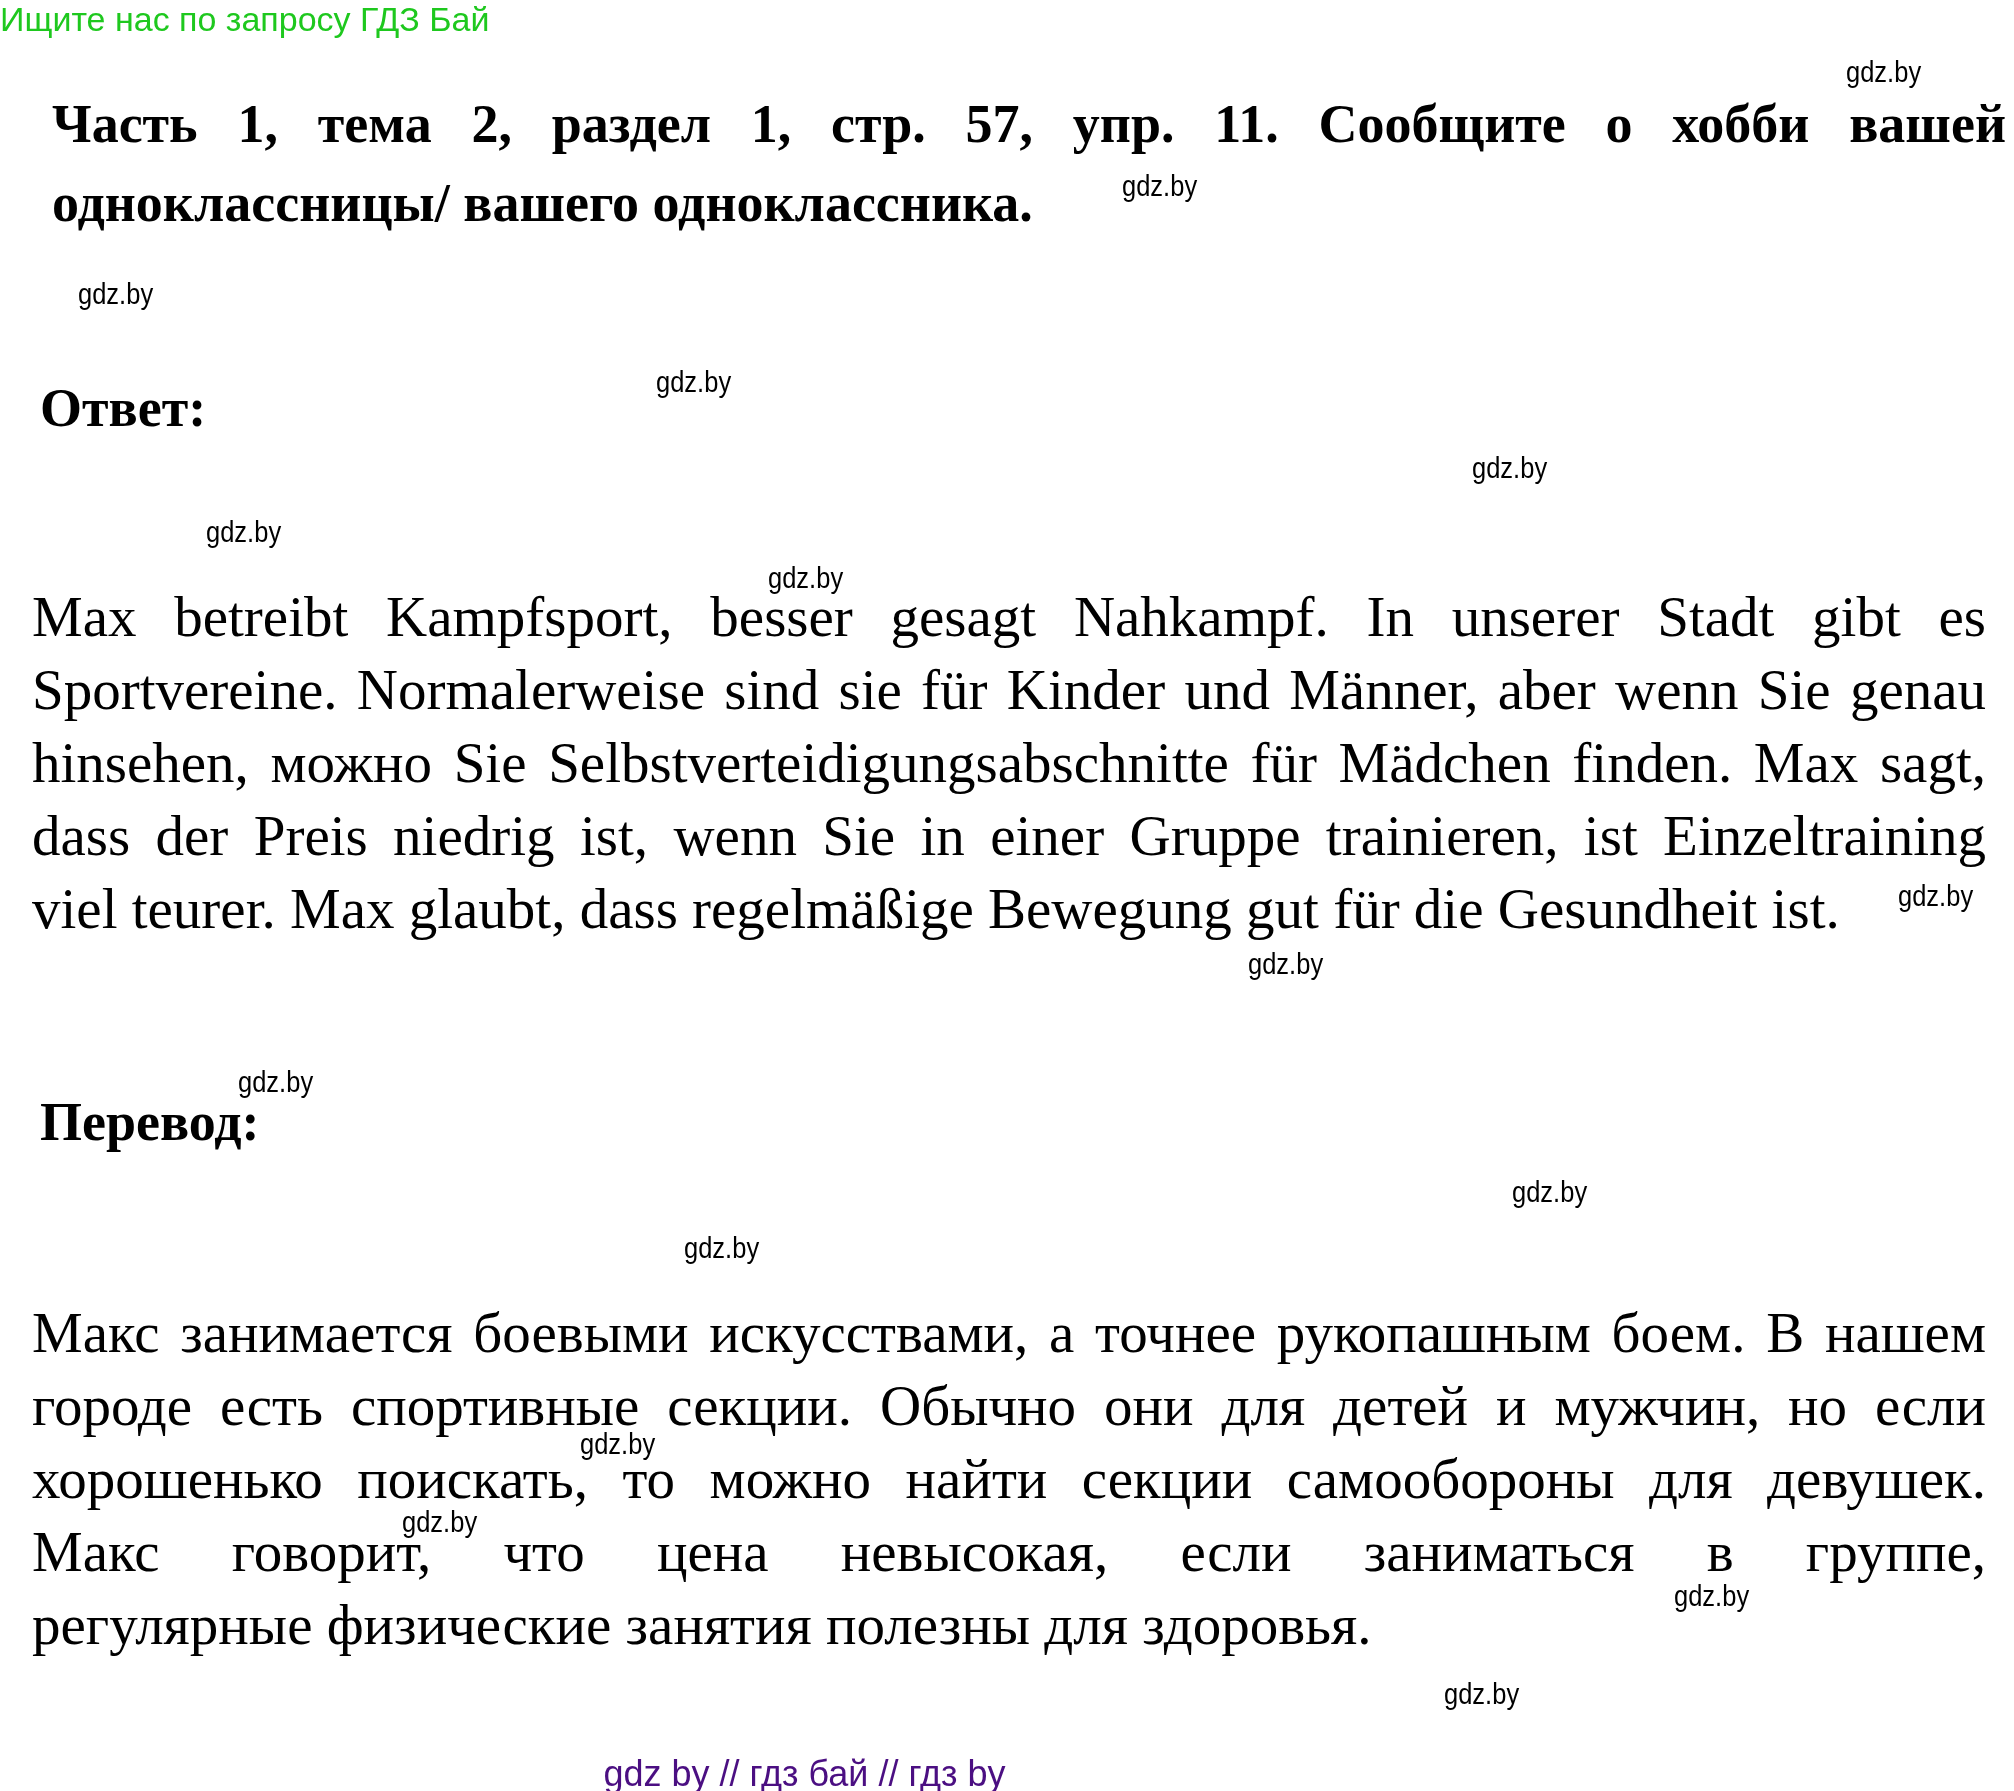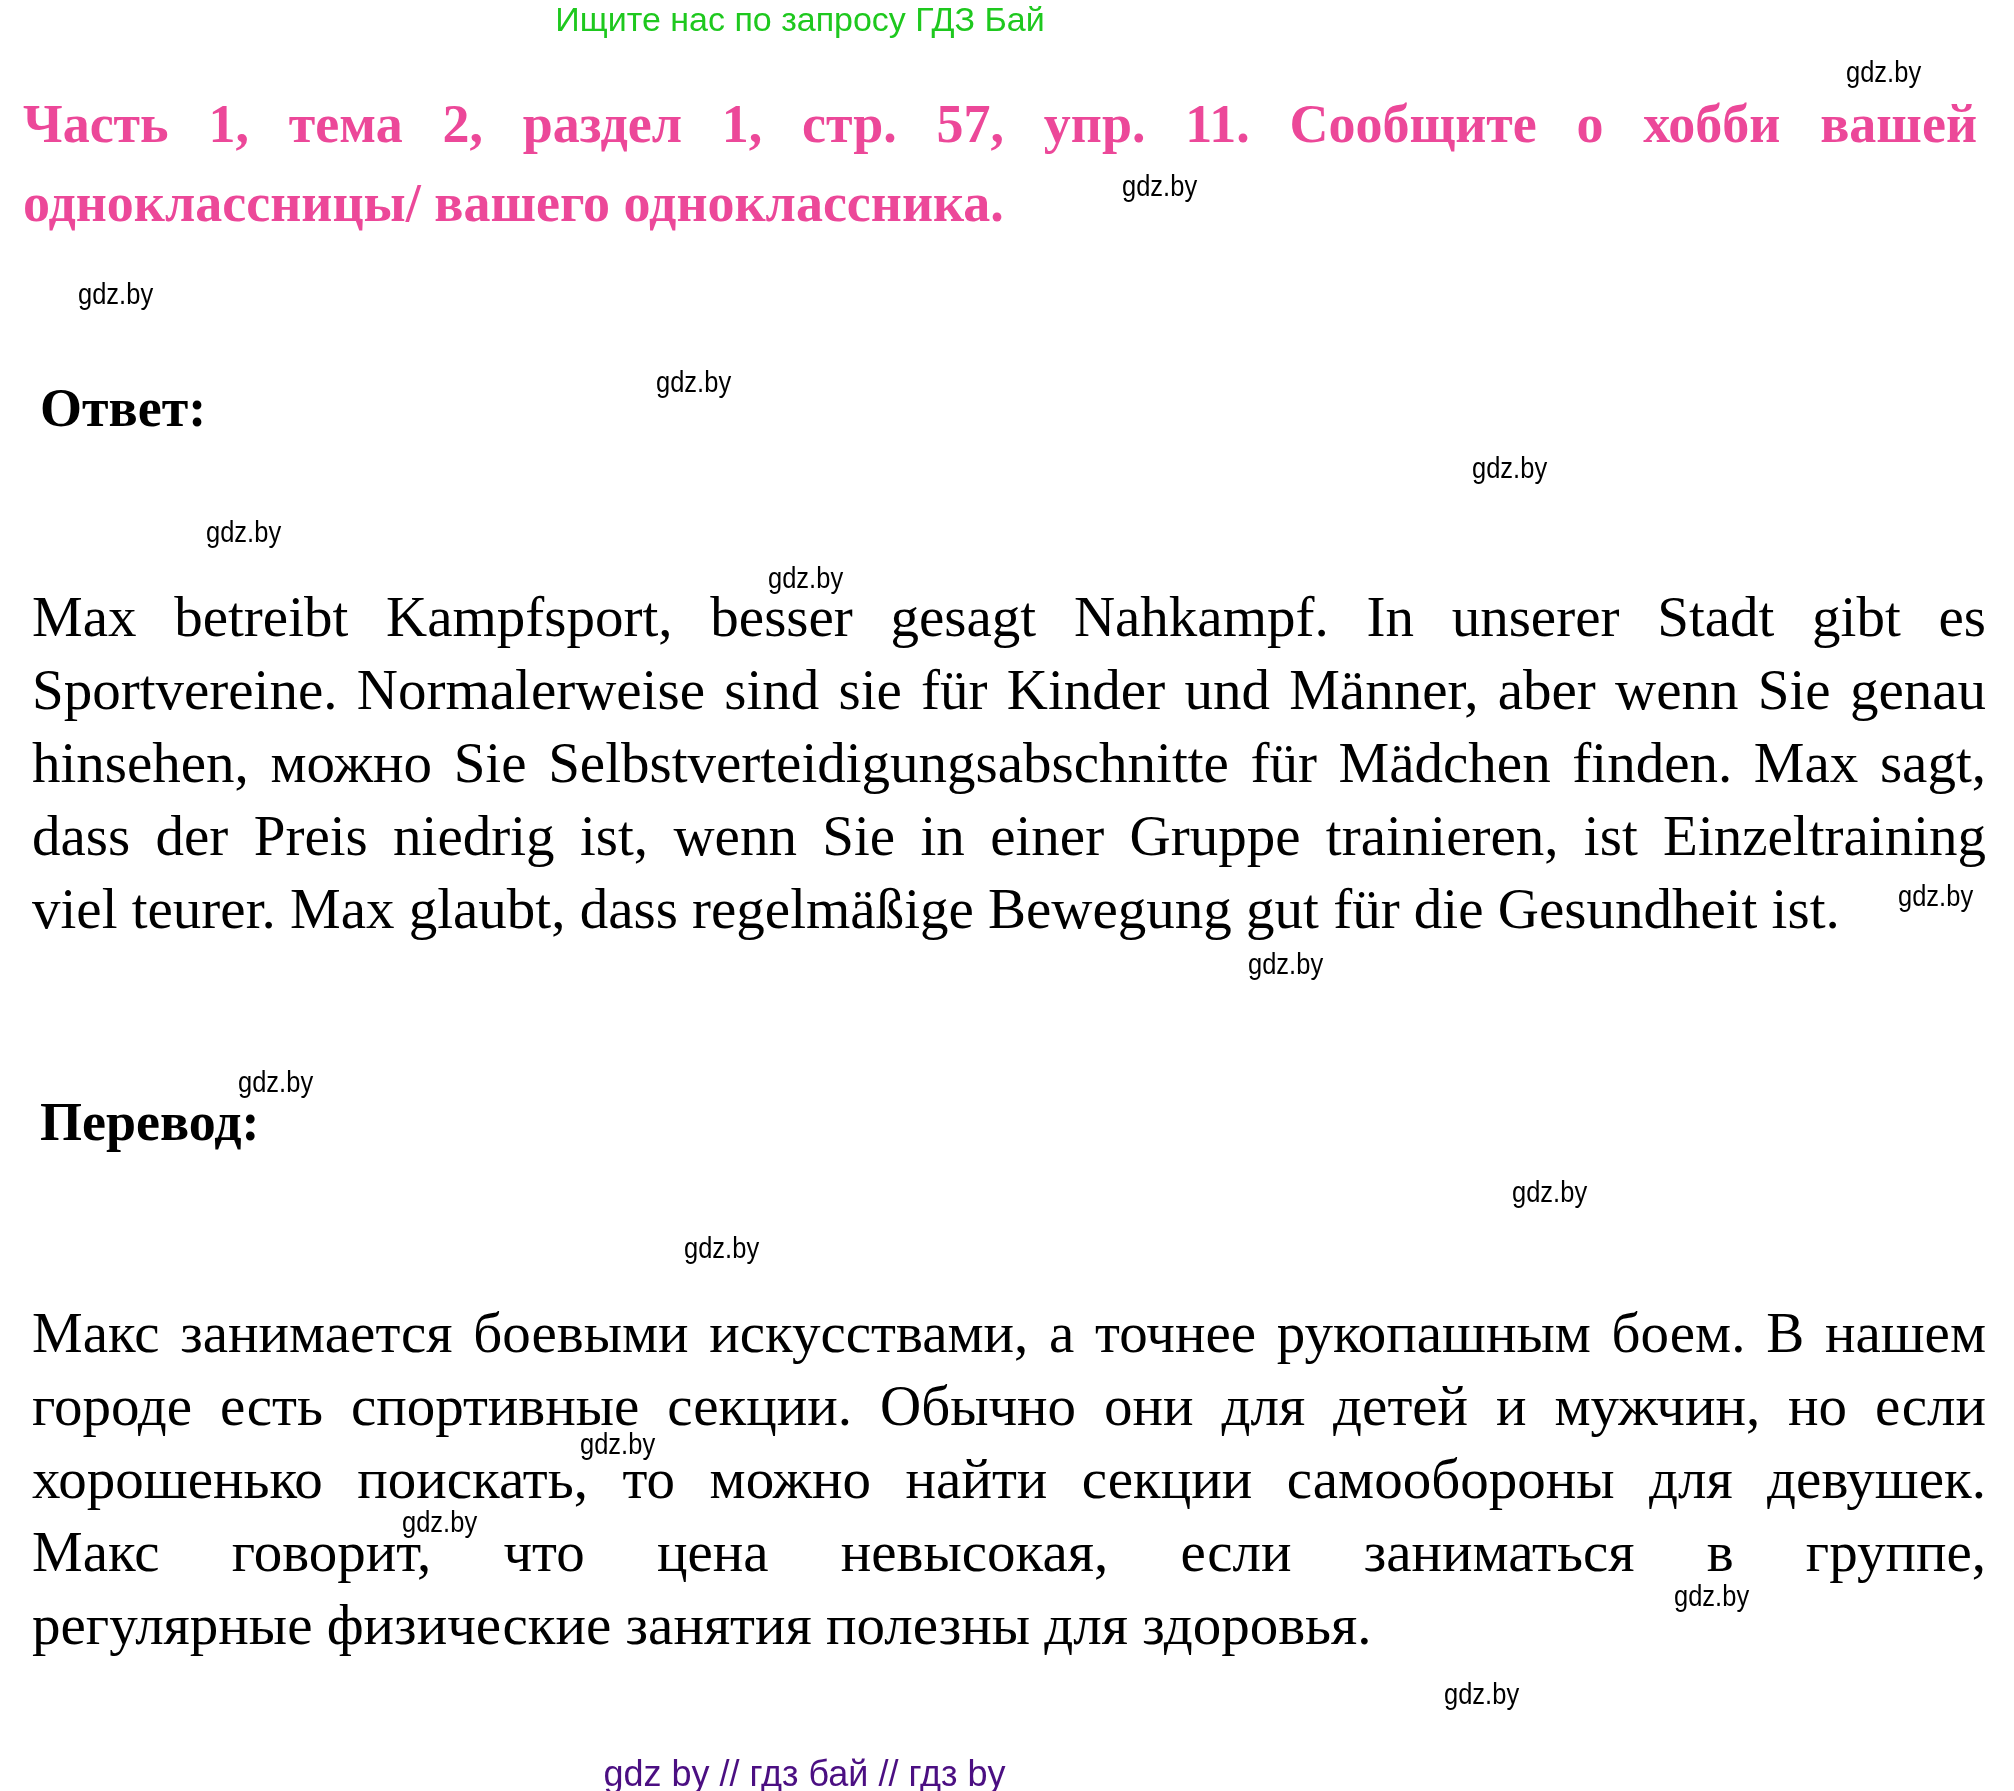--- a/index.html
+++ b/index.html
@@ -1,21 +1,21 @@
 <!DOCTYPE html>
 <html><head>
 <meta charset="utf-8">
 <style>
   html, body { margin: 0; padding: 0; background: #ffffff; }
   body { width: 2014px; height: 1791px; position: relative; overflow: hidden; }
-  .hdr { position: absolute; left: 0; top: 0; width: 1600px; text-align: center;
+  .hdr { position: absolute; left: 0; top: 0; width: 1600px; 
          font-family: "Liberation Sans", sans-serif; font-size: 34px; line-height: 38px; }
-  .title { position: absolute; left: 23px; width: 1954px; top: 88px;
+  .title { position: absolute; left: 52px; width: 1954px; top: 88px;
            font-family: "Liberation Serif", serif; font-weight: bold; font-size: 54px;
-           line-height: 72px; text-align: justify; color: #ec4899; margin: 0; }
+           line-height: 72px; text-align: justify; color: #000000; margin: 0; }
   .title .l1 { display: block; text-align-last: justify; }
   .title .l2 { display: block; margin-top: 7px; }
   .section-head { position: absolute; left: 40px; font-family: "Liberation Serif", serif;
            font-weight: bold; font-size: 54px; line-height: 60px; color: #000; margin: 0; }
   .para { position: absolute; left: 32px; width: 1954px; font-family: "Liberation Serif", serif;
           font-size: 57px; line-height: 73px; color: #000; margin: 0; }
   .para .ln { display: block; text-align: justify; text-align-last: justify; white-space: nowrap; overflow: visible; }
   .para .ln.last { text-align-last: left; }
   .wm { position: absolute; font-family: "Liberation Sans", sans-serif; font-size: 30px;
         line-height: 32px; color: #000; transform: scaleX(0.85); transform-origin: left top; }

